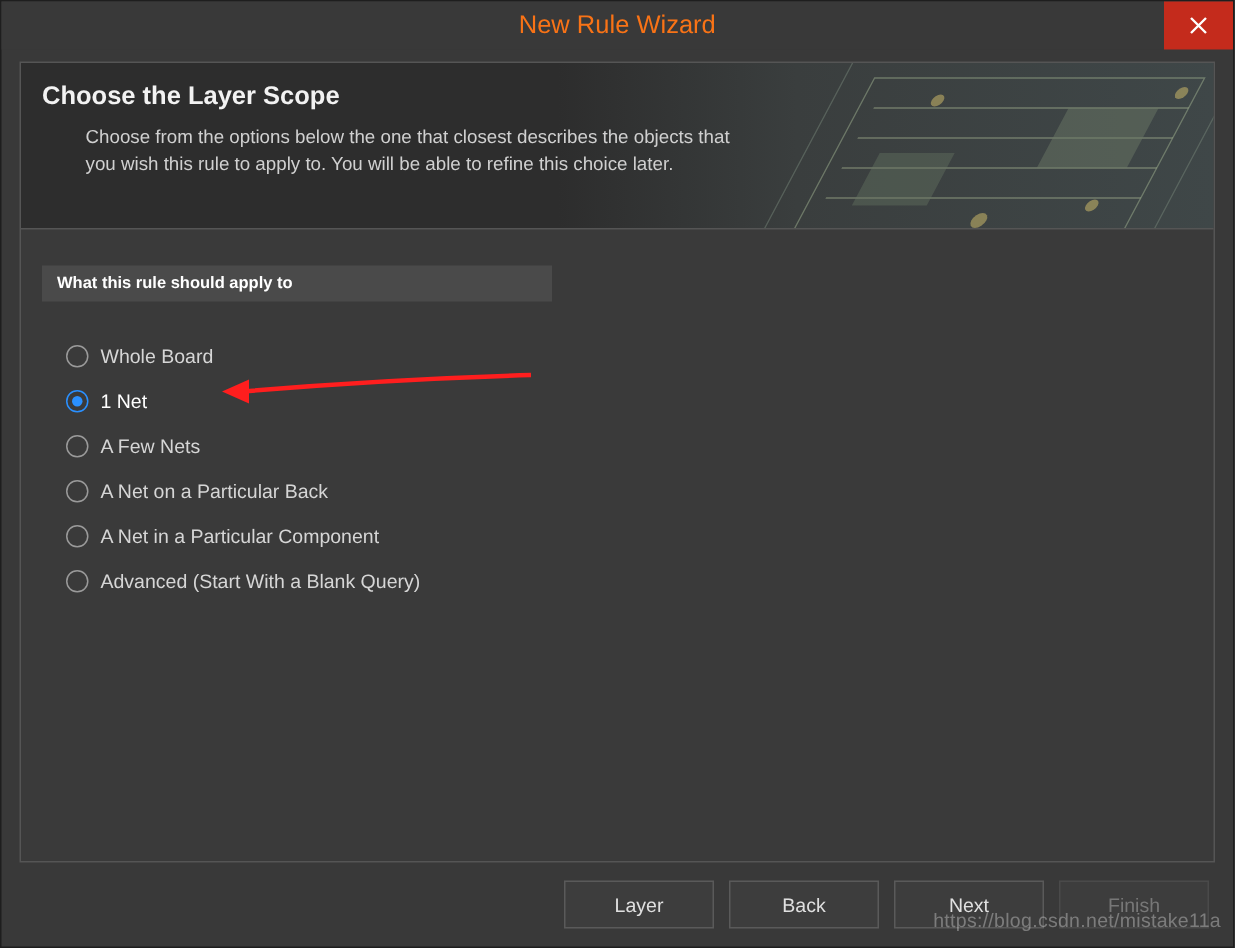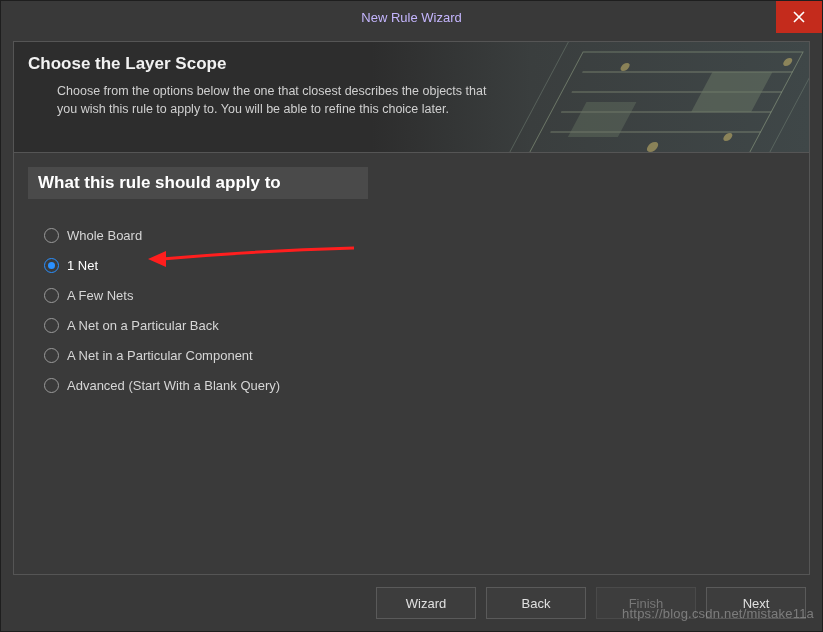--- a/index.html
+++ b/index.html
@@ -1,27 +1,27 @@
 <!DOCTYPE html>
 <html><head>
 <meta charset="utf-8">
 <style>
   html,body{margin:0;padding:0;width:823px;height:632px;background:#3a3a3a;font-family:"Segoe UI",Arial,sans-serif;color:#d8d8d8;overflow:hidden;}
   .window{width:823px;height:632px;background:#393939;position:relative;box-sizing:border-box;border:1px solid #1e1e1e;}
   .titlebar{height:32px;background:#393939;display:flex;align-items:center;justify-content:center;position:relative;}
-  .titlebar .title{font-size:13px;color:#c4b5fd;}
+  .titlebar .title{font-size:17px;color:#f97316;}
   .close-btn{position:absolute;right:0;top:0;width:46px;height:32px;background:#c42b1c;display:flex;align-items:center;justify-content:center;cursor:pointer;}
   .close-btn svg{width:12px;height:12px;}
   .content-frame{position:absolute;left:12px;right:12px;top:40px;bottom:56px;border:1px solid #555;background:#3a3a3a;box-sizing:border-box;}
   .header-area{position:relative;height:110px;background:linear-gradient(90deg,#2d2d2d 0%,#2d2d2d 45%,#3a3e3e 65%,#3f4748 100%);border-bottom:1px solid #555;overflow:hidden;}
   .header-text{position:absolute;left:14px;top:12px;right:320px;}
   .header-title{font-size:17px;font-weight:600;color:#f2f2f2;margin-bottom:8px;}
   .header-desc{font-size:12.5px;color:#d0d0d0;line-height:1.45;margin-left:29px;}
   .pcb-deco{position:absolute;right:-30px;top:-20px;width:360px;height:180px;opacity:0.9;pointer-events:none;}
-  .section-label{margin:14px 0 0 14px;width:320px;background:#4a4a4a;padding:6px 10px;font-size:17px;font-weight:600;color:#fff;}
+  .section-label{margin:24px 0 0 14px;width:320px;background:#4a4a4a;padding:6px 10px;font-size:11px;font-weight:600;color:#fff;}
   .radio-list{margin:14px 0 0 30px;}
   .radio-item{display:flex;align-items:flex-end;height:30px;font-size:13px;color:#d6d6d6;cursor:pointer;position:relative;}
   .radio-circle{width:13px;height:13px;border-radius:50%;border:1px solid #9a9a9a;margin-right:8px;background:#3a3a3a;display:inline-flex;align-items:center;justify-content:center;flex-shrink:0;}
   .radio-item.selected .radio-circle{border-color:#2a90ff;}
   .radio-dot{width:7px;height:7px;border-radius:50%;background:#2a90ff;display:none;}
   .radio-item.selected .radio-dot{display:block;}
   .radio-item.selected .radio-label{color:#fff;}
   .arrow-annot{position:absolute;left:100px;top:-2px;pointer-events:none;}
   .button-row{position:absolute;right:16px;bottom:12px;display:flex;gap:10px;}
   .btn{min-width:98px;height:30px;background:#3d3d3d;border:1px solid #5a5a5a;color:#e0e0e0;font-size:13px;display:flex;align-items:center;justify-content:center;cursor:pointer;}
@@ -106,28 +106,28 @@
         <span class="radio-circle"></span>
         <span class="radio-label">Advanced (Start With a Blank Query)</span>
       </div>
 
     </div>
 
   </div>
 
   <div class="button-row">
     <div class="btn">
-        <span>Wizard</span>
+        <span>Layer</span>
       </div>
     <div class="btn">
         <span>Back</span>
       </div>
+    <div class="btn">
+        <span>Next</span>
+      </div>
     <div class="btn disabled">
         <span>Finish</span>
-      </div>
-    <div class="btn">
-        <span>Next</span>
       </div>
   </div>
 
   <div class="watermark">https://blog.csdn.net/mistake11a</div>
 
 </div>
 
 </body></html>

